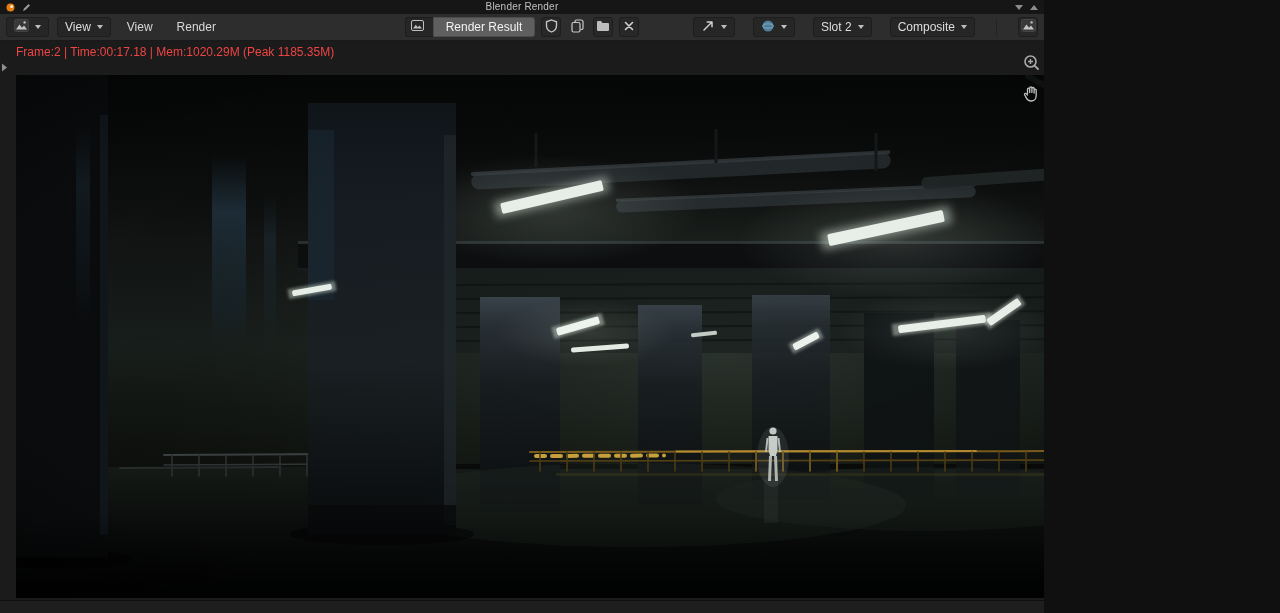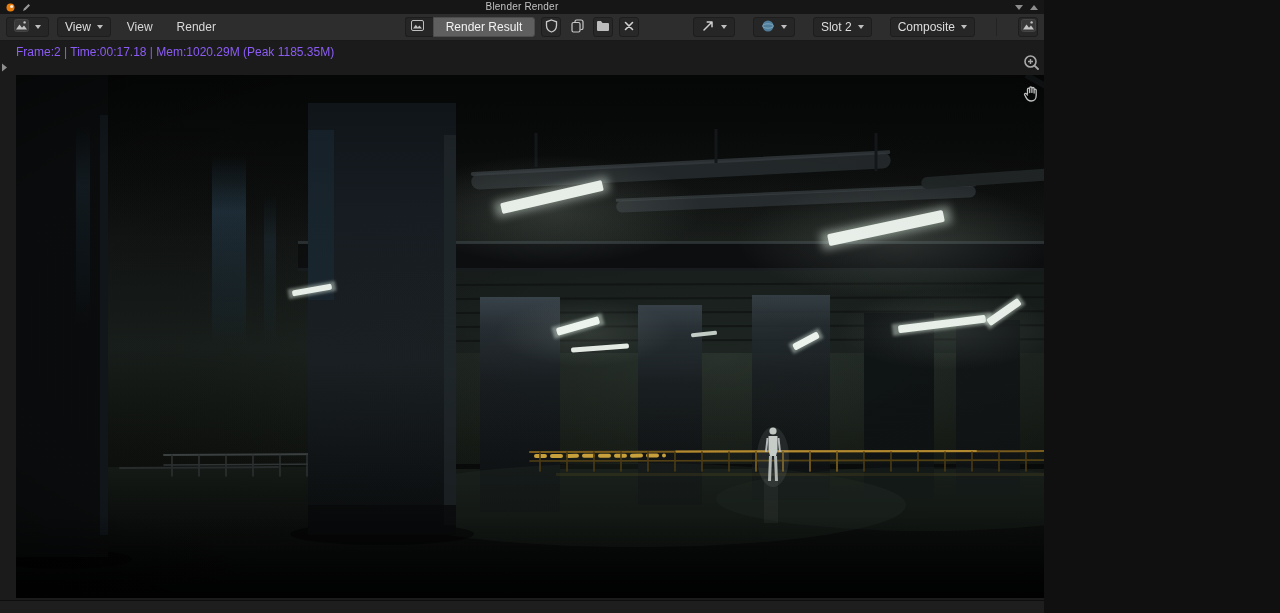--- a/index.html
+++ b/index.html
@@ -36,21 +36,21 @@
   .joined .namefield { display:inline-flex; align-items:center; padding:0 12px;
                     background:#5f5f5f; border:1px solid #4c4c4c; border-radius:0 3px 3px 0;
                     color:#f2f2f2; }
   .iconbtn { display:inline-flex; align-items:center; justify-content:center;
              width:20px; height:20px; border-radius:3px; }
   .iconbtn.boxed { background:#282828; border:1px solid #1d1d1d; }
   .hsep { width:1px; height:18px; background:#232323; margin:0 3px; }
 
   
   .viewport { position:relative; height:559px; background:#1b1b1b; overflow:hidden; }
-  .info-text { position:absolute; left:16px; top:4px; font-size:12px; color:#8b5cf6; }
+  .info-text { position:absolute; left:16px; top:4px; font-size:12px; color:#ef4444; }
   .region-arrow { position:absolute; left:1px; top:17px; }
   .render-img { position:absolute; left:16px; top:34px; width:1264px; height:523px; display:block;
                 background:#0a0b0b; }
   .vp-gizmos { position:absolute; right:4px; top:12px; display:flex; flex-direction:column;
                gap:13px; align-items:center; z-index:3; }
   .gizmo { width:18px; height:18px; display:flex; align-items:center; justify-content:center;
            opacity:.9; }
 
   
   .statusbar { height:13px; background:#1e1e1e; border-top:1px solid #0e0e0e; }

